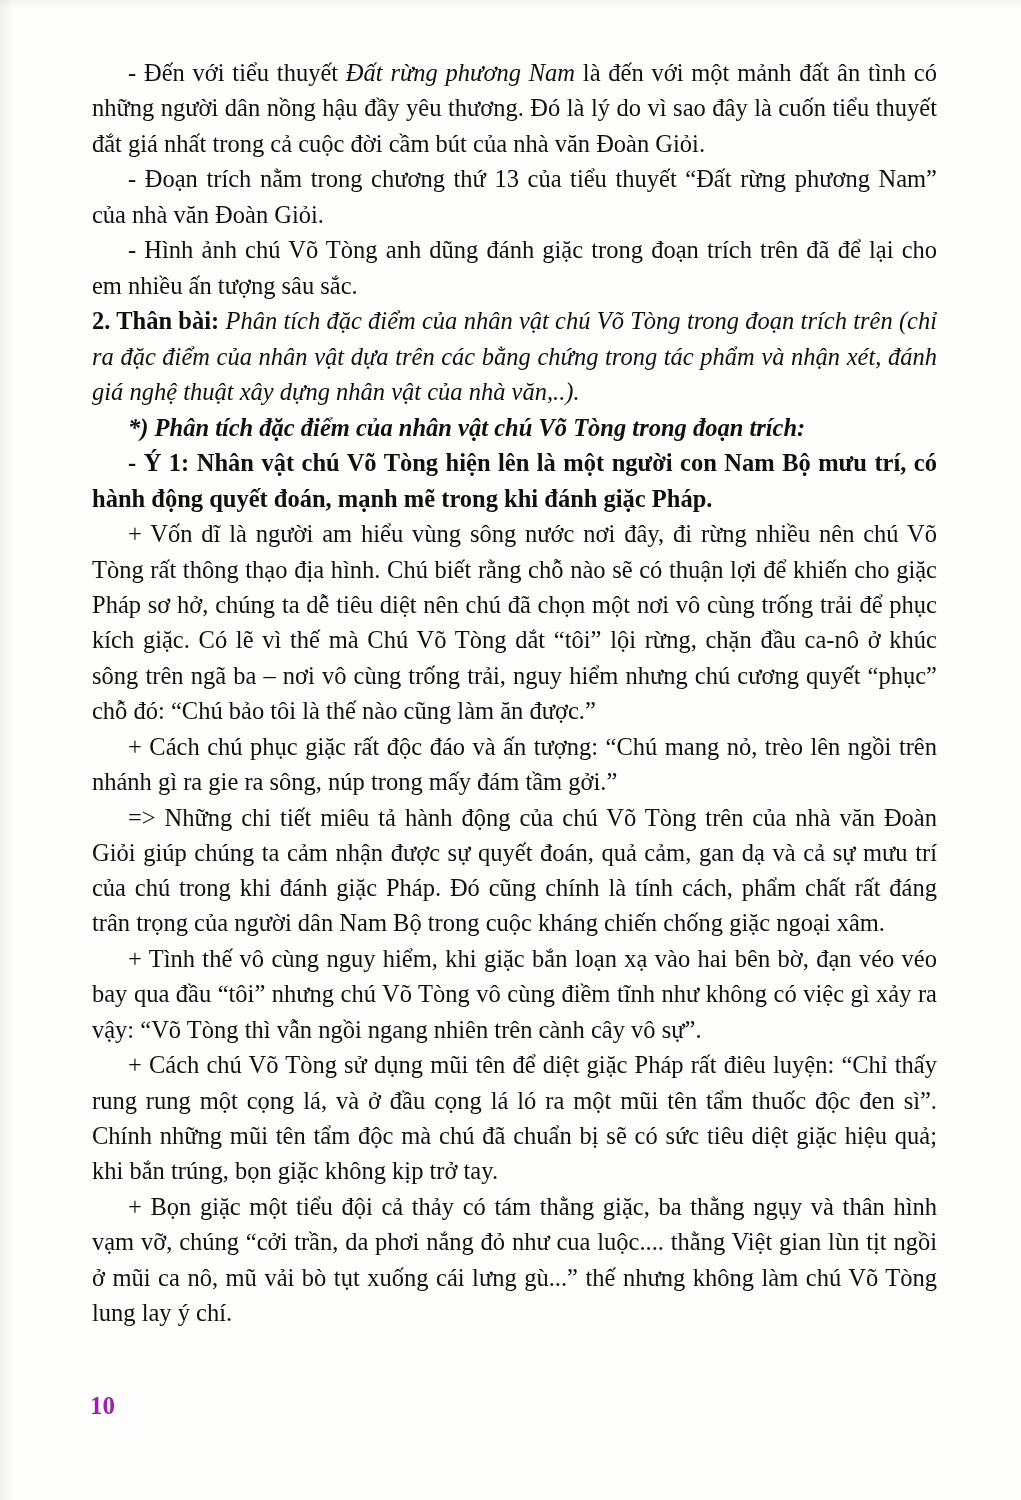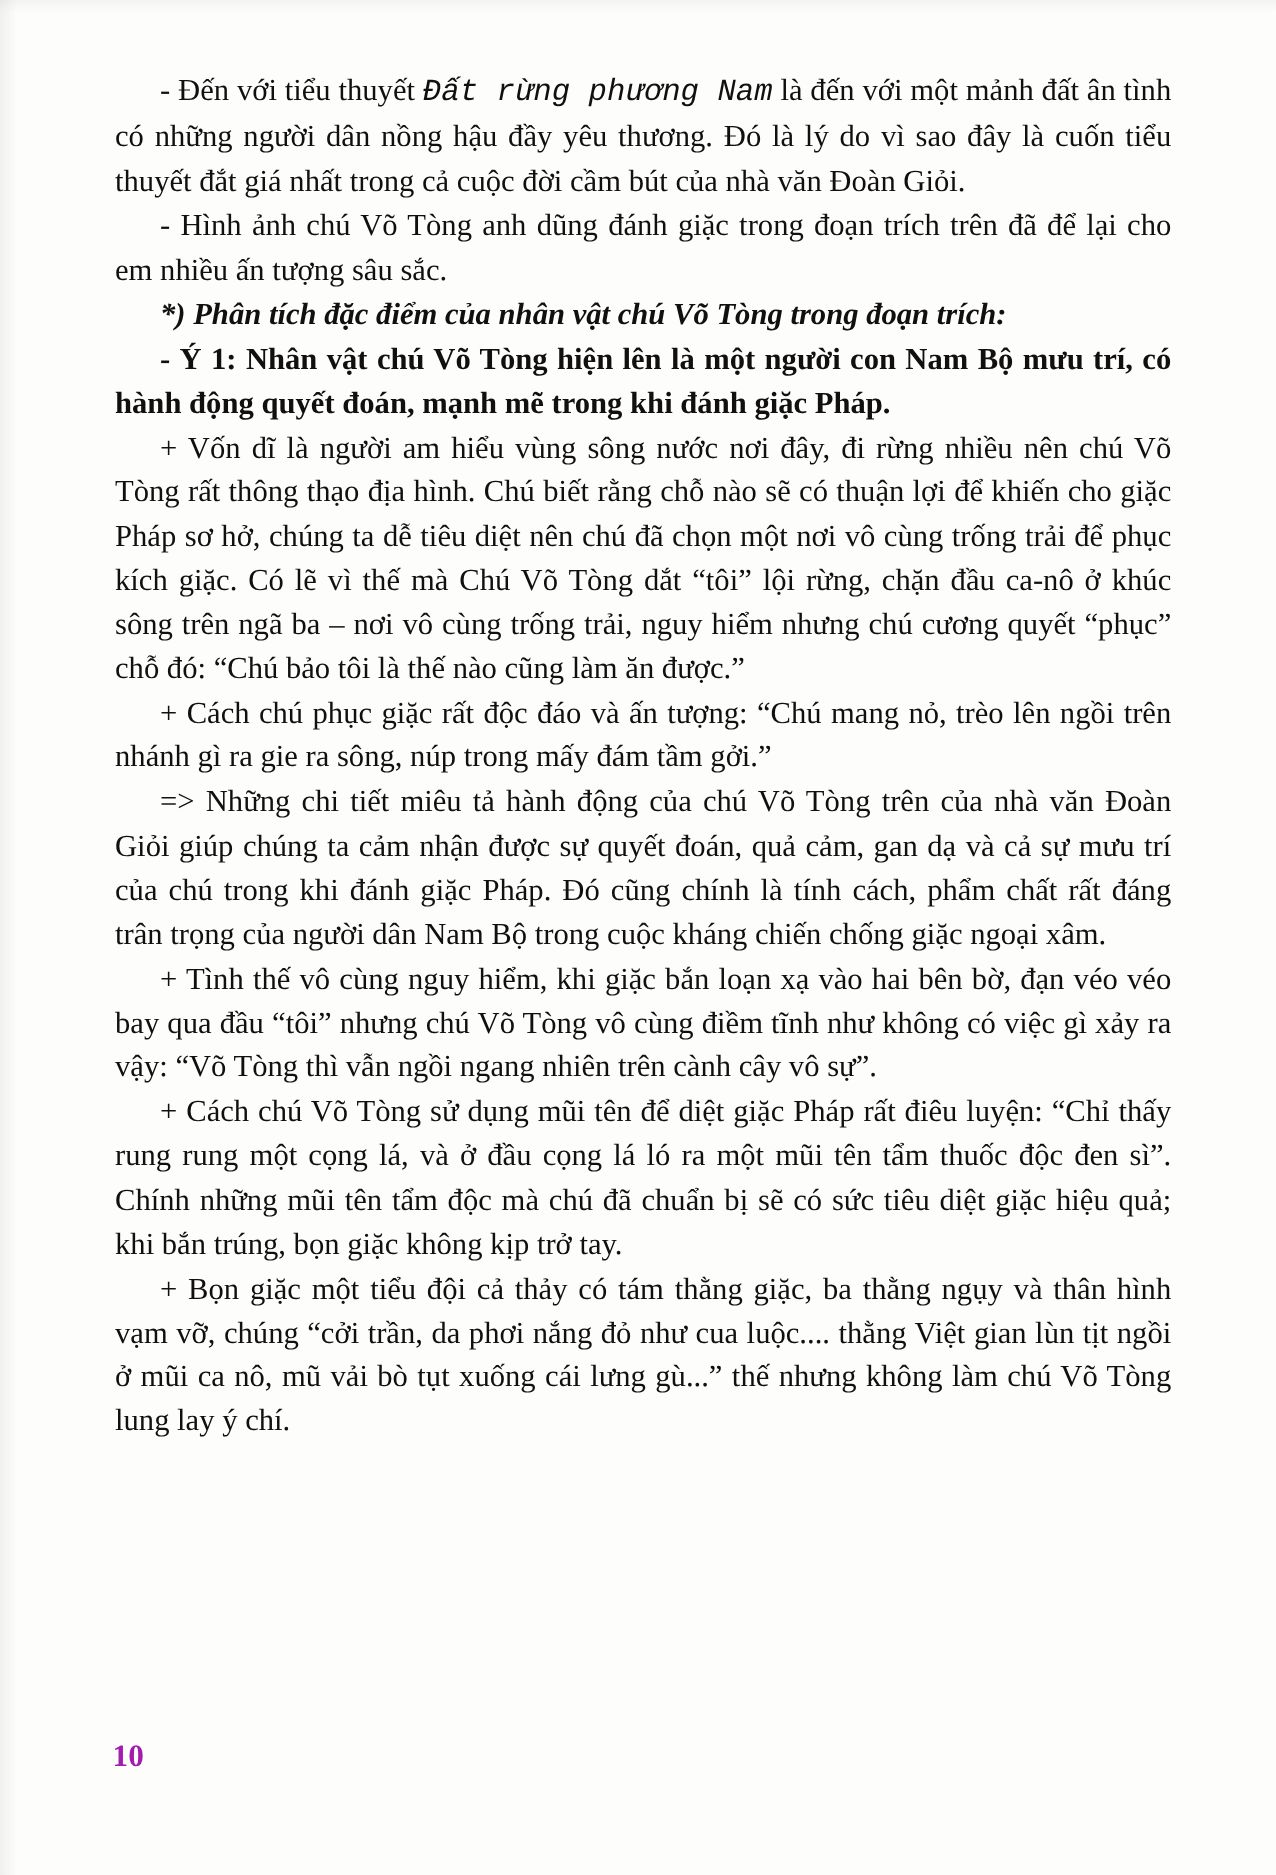--- a/index.html
+++ b/index.html
@@ -27,21 +27,21 @@
     text-align: justify;
     text-justify: inter-word;
   }
   p {
     margin: 0 0 0.5px 0;
   }
   .indent {
     text-indent: 36px;
   }
   .b { font-weight: bold; }
-  .i { font-style: italic; font-family: Liberation Mono, monospace; }
+  .i { font-style: italic; }
   .bi { font-weight: bold; font-style: italic; margin-top: 13px; }
 
   .page-number {
     position: absolute;
     left: 90px;
     top: 1392px;
     font-family: "Liberation Serif", "DejaVu Serif", serif;
     font-size: 25px;
     font-weight: bold;
     color: #a21caf;
@@ -62,21 +62,23 @@
 </style>
 </head>
 <body>
 
 <div class="page">
   <div class="edge-top"></div>
   <div class="edge-left"></div>
 
   <div class="content" id="body-text">
       <p class="indent"><span>- Đến với tiểu thuyết </span><span class="i">Đất rừng phương Nam</span><span> là đến với một mảnh đất ân tình có những người dân nồng hậu đầy yêu thương. Đó là lý do vì sao đây là cuốn tiểu thuyết đắt giá nhất trong cả cuộc đời cầm bút của nhà văn Đoàn Giỏi.</span></p>
+      <p class="indent"><span>- Đoạn trích nằm trong chương thứ 13 của tiểu thuyết “Đất rừng phương Nam” của nhà văn Đoàn Giỏi.</span></p>
       <p class="indent"><span>- Hình ảnh chú Võ Tòng anh dũng đánh giặc trong đoạn trích trên đã để lại cho em nhiều ấn tượng sâu sắc.</span></p>
+      <p><span class="b">2. Thân bài: </span><span class="i">Phân tích đặc điểm của nhân vật chú Võ Tòng trong đoạn trích trên (chỉ ra đặc điểm của nhân vật dựa trên các bằng chứng trong tác phẩm và nhận xét, đánh giá nghệ thuật xây dựng nhân vật của nhà văn,..).</span></p>
       <p class="indent"><span class="bi">*) Phân tích đặc điểm của nhân vật chú Võ Tòng trong đoạn trích:</span></p>
       <p class="indent"><span class="b">- Ý 1: Nhân vật chú Võ Tòng hiện lên là một người con Nam Bộ mưu trí, có hành động quyết đoán, mạnh mẽ trong khi đánh giặc Pháp.</span></p>
       <p class="indent"><span>+ Vốn dĩ là người am hiểu vùng sông nước nơi đây, đi rừng nhiều nên chú Võ Tòng rất thông thạo địa hình. Chú biết rằng chỗ nào sẽ có thuận lợi để khiến cho giặc Pháp sơ hở, chúng ta dễ tiêu diệt nên chú đã chọn một nơi vô cùng trống trải để phục kích giặc. Có lẽ vì thế mà Chú Võ Tòng dắt “tôi” lội rừng, chặn đầu ca-nô ở khúc sông trên ngã ba – nơi vô cùng trống trải, nguy hiểm nhưng chú cương quyết “phục” chỗ đó: “Chú bảo tôi là thế nào cũng làm ăn được.”</span></p>
       <p class="indent"><span>+ Cách chú phục giặc rất độc đáo và ấn tượng: “Chú mang nỏ, trèo lên ngồi trên nhánh gì ra gie ra sông, núp trong mấy đám tầm gởi.”</span></p>
       <p class="indent"><span>=&gt; Những chi tiết miêu tả hành động của chú Võ Tòng trên của nhà văn Đoàn Giỏi giúp chúng ta cảm nhận được sự quyết đoán, quả cảm, gan dạ và cả sự mưu trí của chú trong khi đánh giặc Pháp. Đó cũng chính là tính cách, phẩm chất rất đáng trân trọng của người dân Nam Bộ trong cuộc kháng chiến chống giặc ngoại xâm.</span></p>
       <p class="indent"><span>+ Tình thế vô cùng nguy hiểm, khi giặc bắn loạn xạ vào hai bên bờ, đạn véo véo bay qua đầu “tôi” nhưng chú Võ Tòng vô cùng điềm tĩnh như không có việc gì xảy ra vậy: “Võ Tòng thì vẫn ngồi ngang nhiên trên cành cây vô sự”.</span></p>
       <p class="indent"><span>+ Cách chú Võ Tòng sử dụng mũi tên để diệt giặc Pháp rất điêu luyện: “Chỉ thấy rung rung một cọng lá, và ở đầu cọng lá ló ra một mũi tên tẩm thuốc độc đen sì”. Chính những mũi tên tẩm độc mà chú đã chuẩn bị sẽ có sức tiêu diệt giặc hiệu quả; khi bắn trúng, bọn giặc không kịp trở tay.</span></p>
       <p class="indent"><span>+ Bọn giặc một tiểu đội cả thảy có tám thằng giặc, ba thằng ngụy và thân hình vạm vỡ, chúng “cởi trần, da phơi nắng đỏ như cua luộc.... thằng Việt gian lùn tịt ngồi ở mũi ca nô, mũ vải bò tụt xuống cái lưng gù...” thế nhưng không làm chú Võ Tòng lung lay ý chí.</span></p>
     </div>
 

